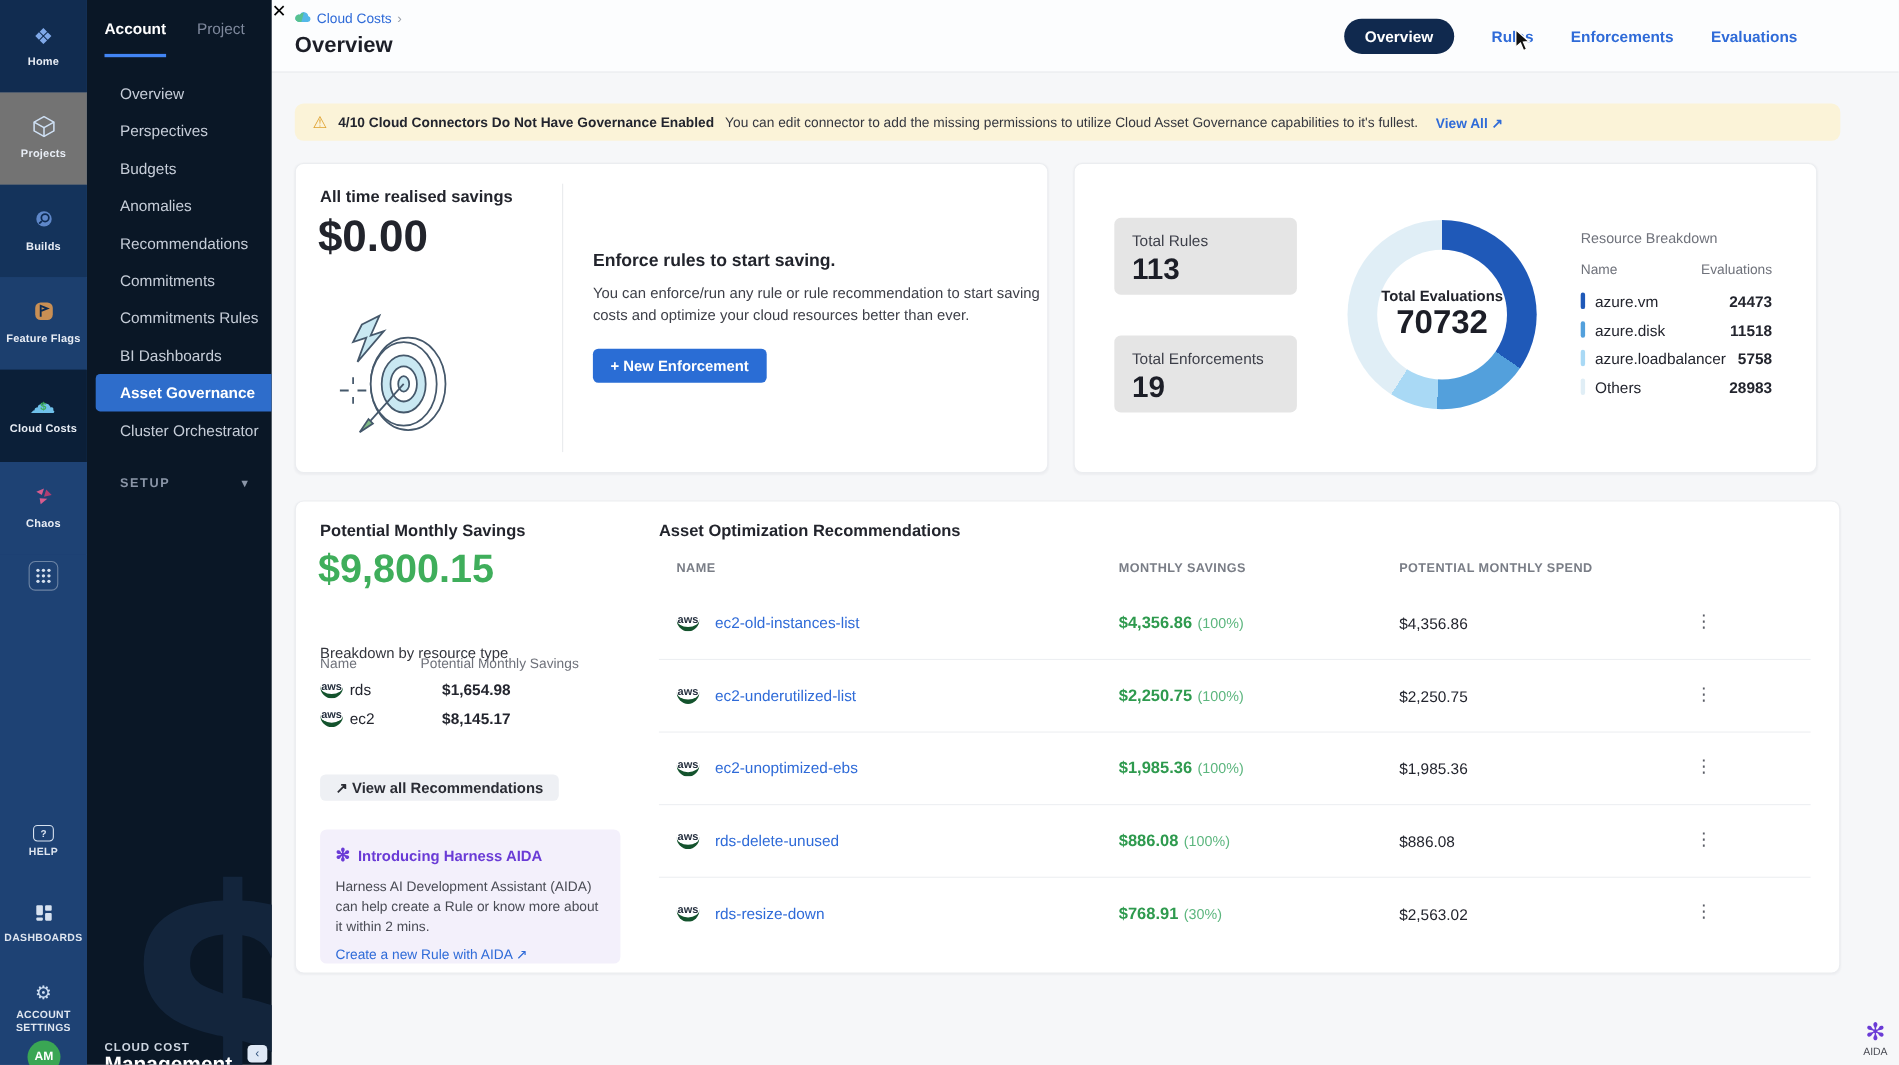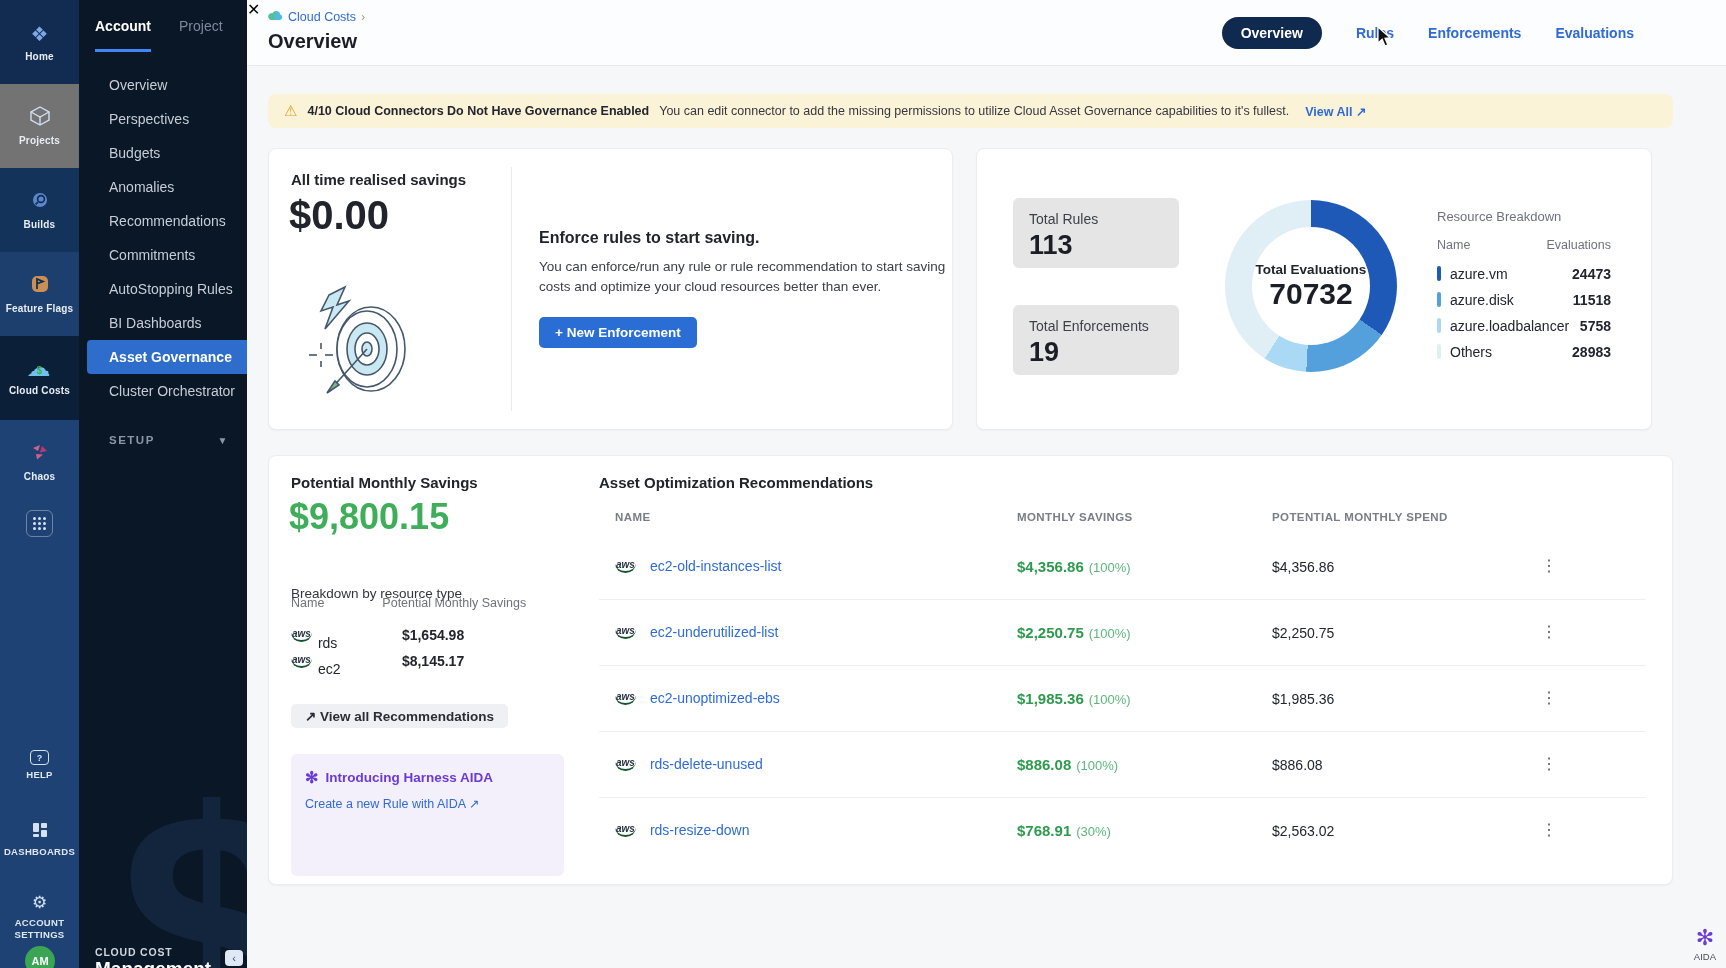--- a/index.html
+++ b/index.html
@@ -83,23 +83,23 @@
   
   #card-lower { left:21px; top:455px; width:1405px; height:430px; }
 
   
   .pm-label { position:absolute; left:22px; top:18px; font-size:15px; font-weight:600; color:#22242c; }
   .pm-value { position:absolute; left:20px; top:40px; font-size:36px; font-weight:700; color:#3fae5b; }
   .pm-bd-title { position:absolute; left:22px; top:130px; font-size:13.5px; color:#33353d; }
   .pm-head { position:absolute; left:22px; top:140px; width:260px; display:flex; font-size:12.5px; color:#6f727b; }
   .pm-head .c2 { margin-left:58px; }
   .pm-row { position:absolute; left:22px; display:flex; align-items:center; font-size:14px; color:#23252e; }
-  .pm-row .rname { width:60px; margin-left:6px;margin-top:16px; }
+  .pm-row .rname { width:60px; margin-left:6px; }
   .pm-row .rval { margin-left:24px; font-weight:600; }
-  .aws-badge { display:inline-block; font-size:10px; font-weight:700; font-style:italic; color:#252f3e; border-bottom:2px solid #14532d; border-radius:0 0 60% 60%/0 0 90% 90%; padding:0 1px 1px 1px; line-height:1; }
+  .aws-badge { display:inline-block; font-size:10px; font-weight:700; color:#252f3e; border-bottom:4px solid #14532d; border-radius:0 0 60% 60%/0 0 90% 90%; padding:0 1px 1px 1px; line-height:1; }
   .view-all { position:absolute; left:22px; top:248px; background:#eef0f4; border:none; border-radius:5px; font-size:13.5px; font-weight:600; color:#2b2d35; padding:4px 14px; cursor:pointer; font-family:inherit; }
   .aida-box { position:absolute; left:22px; top:298px; width:273px; height:122px; background:#f3f0fb; border-radius:6px; padding:14px; }
   .aida-title { font-size:13.5px; font-weight:700; color:#6a3bd6; display:flex; align-items:center; gap:7px; }
   .aida-body { margin-top:9px; font-size:12.5px; color:#4a4c55; line-height:1.45; }
   .aida-link { margin-top:9px; font-size:12.5px; color:#2f6bd8; cursor:pointer; }
 
   
   .rec-title { position:absolute; left:330px; top:18px; font-size:15px; font-weight:600; color:#22242c; }
   .rec-head { position:absolute; top:55px; font-size:11.5px; font-weight:700; letter-spacing:.4px; color:#797d86; }
   .rec-rows { position:absolute; left:330px; top:78px; right:26px; }
@@ -228,21 +228,21 @@
     <span class="sb-tab active">Account</span>
     <span class="sb-tab">Project</span>
   </div>
   <div class="sb-items">
     <div class="sb-item">Overview</div>
     <div class="sb-item">Perspectives</div>
     <div class="sb-item">Budgets</div>
     <div class="sb-item">Anomalies</div>
     <div class="sb-item">Recommendations</div>
     <div class="sb-item">Commitments</div>
-    <div class="sb-item">AutoStopping Rules</div>
+    <div class="sb-item">Commitments Rules</div>
     <div class="sb-item">BI Dashboards</div>
     <div class="sb-item active">Asset Governance</div>
     <div class="sb-item">Cluster Orchestrator</div>
   </div>
   <div class="sb-setup">
     <span>SETUP</span>
     <span style="font-size:10px;">▼</span>
   </div>
   <div class="sb-footer">
     <div class="l1">CLOUD COST</div>
@@ -366,20 +366,21 @@
       <span class="aws-badge">aws</span>
       <span class="rname">ec2</span>
       <span class="rval">$8,145.17</span>
     </div>
     <button class="view-all"><span>↗</span> <span>View all Recommendations</span></button>
     <div class="aida-box">
       <div class="aida-title">
           <span style="font-size:16px;">✻</span>
           <span>Introducing Harness AIDA</span>
         </div>
+      <div class="aida-body">Harness AI Development Assistant (AIDA) can help create a Rule or know more about it within 2 mins.</div>
       <div class="aida-link"><span>Create a new Rule with AIDA</span> <span>↗</span></div>
     </div>
 
     <div class="rec-title">Asset Optimization Recommendations</div>
     <div class="rec-head" style="left:346px;">NAME</div>
     <div class="rec-head" style="left:748px;">MONTHLY SAVINGS</div>
     <div class="rec-head" style="left:1003px;">POTENTIAL MONTHLY SPEND</div>
 
     <div class="rec-rows">
       <div class="rec-row">

